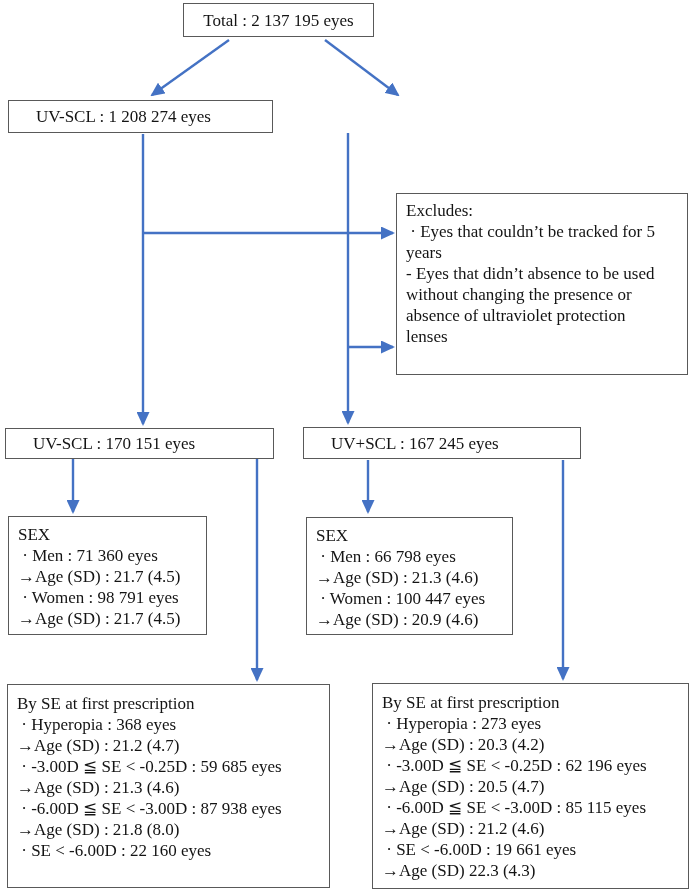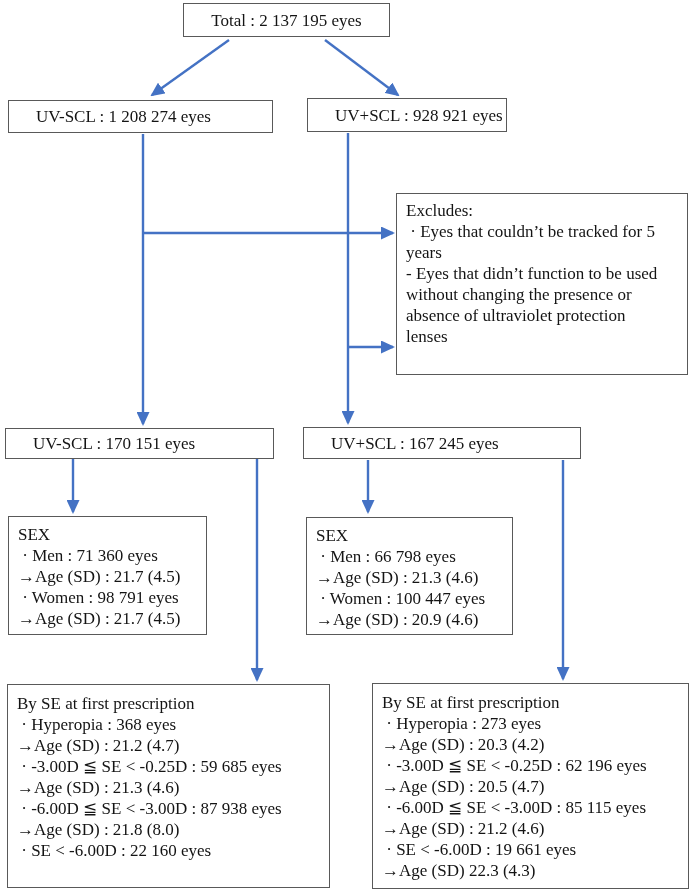--- a/index.html
+++ b/index.html
@@ -53,21 +53,21 @@
   .single.centered {
     justify-content: center;
     padding-left: 0;
   }
   .multi {
     padding: 6px 0 4px 9px;
   }
   .line { white-space: pre; }
 
   
-  .b-total       { left: 183px; top: 3px;   width: 207px; height: 34px; text-align: center; }
+  .b-total       { left: 183px; top: 3px;   width: 191px; height: 34px; text-align: center; }
   .b-uvm-init    { left: 8px;   top: 100px; width: 265px; height: 33px; }
   .b-uvp-init    { left: 307px; top: 98px;  width: 200px; height: 34px; }
   .b-excludes    { left: 396px; top: 193px; width: 292px; height: 182px; }
   .b-uvm-final   { left: 5px;   top: 428px; width: 269px; height: 31px; font-family: Liberation Serif, serif; }
   .b-uvp-final   { left: 303px; top: 427px; width: 278px; height: 32px; }
   .b-sex-uvm     { left: 8px;   top: 516px; width: 199px; height: 119px; padding-top: 7px; }
   .b-sex-uvp     { left: 306px; top: 517px; width: 207px; height: 118px; padding-top: 7px; }
   .b-se-uvm      { left: 7px;   top: 684px; width: 323px; height: 204px; padding-top: 8px; }
   .b-se-uvp      { left: 372px; top: 683px; width: 317px; height: 206px; padding-top: 8px; }
 </style>
@@ -95,29 +95,26 @@
   </svg>
 
   <div class="box single centered b-total">
     <span class="line">Total : 2 137 195 eyes</span>
   </div>
 
   <div class="box single b-uvm-init">
     <span class="line">UV-SCL : 1 208 274 eyes</span>
   </div>
 
-  <div class="box single b-uvp-init">
-    <span class="line">UV+SCL : 928 921 eyes</span>
-  </div>
 
   <div class="box multi b-excludes">
     <div class="line">Excludes:</div>
     <div class="line"> · Eyes that couldn’t be tracked for 5</div>
     <div class="line">years</div>
-    <div class="line">- Eyes that didn’t function to be used</div>
+    <div class="line">- Eyes that didn’t absence to be used</div>
     <div class="line">without changing the presence or</div>
     <div class="line">absence of ultraviolet protection</div>
     <div class="line">lenses</div>
   </div>
 
   <div class="box single b-uvm-final">
     <span class="line">UV-SCL : 170 151 eyes</span>
   </div>
 
   <div class="box single b-uvp-final">

